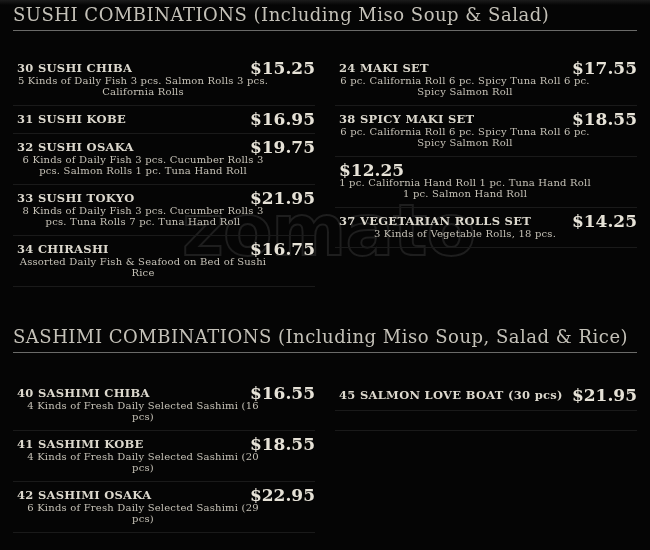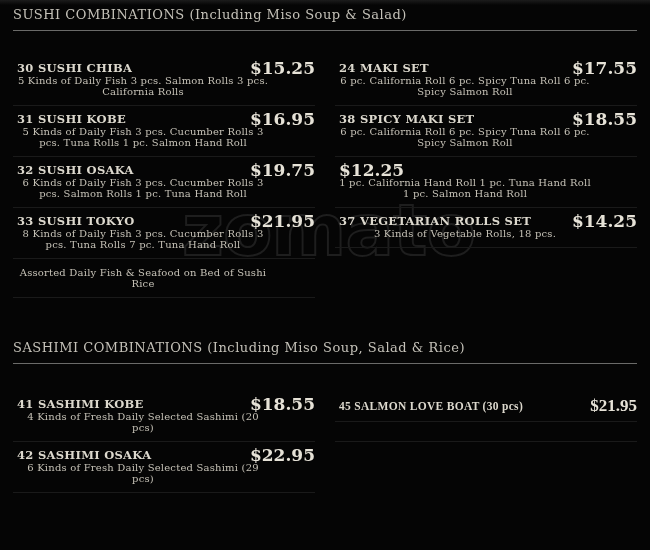--- a/index.html
+++ b/index.html
@@ -23,21 +23,21 @@
     font-weight: bold;
     font-size: 72px;
     letter-spacing: -1px;
     color: transparent;
     -webkit-text-stroke: 2px #1e1e1e;
     pointer-events: none;
     z-index: 0;
   }
   .section { position: relative; z-index: 1; }
   .section-title {
-    font-size: 13px;
+    font-size: 18px;
     line-height: 14px;
     letter-spacing: 0.5px;
     color: #c4c1b8;
     white-space: nowrap;
   }
   .rule {
     margin-top: 8px;
     border-top: 1px solid #6b6b69;
     height: 0;
   }
@@ -77,21 +77,21 @@
   }
   .item-desc {
     margin-top: 1px;
     font-size: 10px;
     line-height: 11px;
     letter-spacing: 0.2px;
     color: #c6c2b7;
     max-width: 252px;
     text-align: center;
   }
-  .item.no-desc { padding: 9px 0 9px 4px; font-family: Liberation Serif, serif; }
+  .item.no-desc { padding: 9px 0 9px 4px; }
   .spacer-row {
     height: 19px;
     border-bottom: 1px solid #1a1a1a;
   }
 </style>
 </head>
 <body>
 
 <div class="menu">
   <div class="watermark">zomato</div>
@@ -107,40 +107,43 @@
       <span class="item-price">$15.25</span>
     </div>
     <div class="item-desc">5 Kinds of Daily Fish 3 pcs. Salmon Rolls 3 pcs. California Rolls</div>
   </div>
 
   <div class="item">
     <div class="item-head">
       <span class="item-name">31 SUSHI KOBE</span>
       <span class="item-price">$16.95</span>
     </div>
-    <div class="item-desc">5 Kinds of Daily Fish 3 pcs. Cucumber Rolls 3 pcs. Tuna Rolls 1 pc. Salmon Hand Roll</div>
   </div>
 
   <div class="item">
     <div class="item-head">
       <span class="item-name">32 SUSHI OSAKA</span>
       <span class="item-price">$19.75</span>
     </div>
     <div class="item-desc">6 Kinds of Daily Fish 3 pcs. Cucumber Rolls 3 pcs. Salmon Rolls 1 pc. Tuna Hand Roll</div>
   </div>
 
   <div class="item">
     <div class="item-head">
       <span class="item-name">33 SUSHI TOKYO</span>
       <span class="item-price">$21.95</span>
     </div>
     <div class="item-desc">8 Kinds of Daily Fish 3 pcs. Cucumber Rolls 3 pcs. Tuna Rolls 7 pc. Tuna Hand Roll</div>
   </div>
 
   <div class="item">
+    <div class="item-head">
+      <span class="item-name">34 CHIRASHI</span>
+      <span class="item-price">$16.75</span>
+    </div>
     <div class="item-desc">Assorted Daily Fish &amp; Seafood on Bed of Sushi Rice</div>
   </div>
 </div>
           <div class="col right">
   <div class="item">
     <div class="item-head">
       <span class="item-name">24 MAKI SET</span>
       <span class="item-price">$17.55</span>
     </div>
     <div class="item-desc">6 pc. California Roll 6 pc. Spicy Tuna Roll 6 pc. Spicy Salmon Roll</div>
@@ -170,20 +173,27 @@
   </div>
 </div>
         </div>
   </section>
 
   <section class="section second">
     <div class="section-title">SASHIMI COMBINATIONS (Including Miso Soup, Salad &amp; Rice)</div>
     <div class="rule"></div>
     <div class="columns">
           <div class="col">
+  <div class="item">
+    <div class="item-head">
+      <span class="item-name">40 SASHIMI CHIBA</span>
+      <span class="item-price">$16.55</span>
+    </div>
+    <div class="item-desc">4 Kinds of Fresh Daily Selected Sashimi (16 pcs)</div>
+  </div>
 
   <div class="item">
     <div class="item-head">
       <span class="item-name">41 SASHIMI KOBE</span>
       <span class="item-price">$18.55</span>
     </div>
     <div class="item-desc">4 Kinds of Fresh Daily Selected Sashimi (20 pcs)</div>
   </div>
 
   <div class="item">

